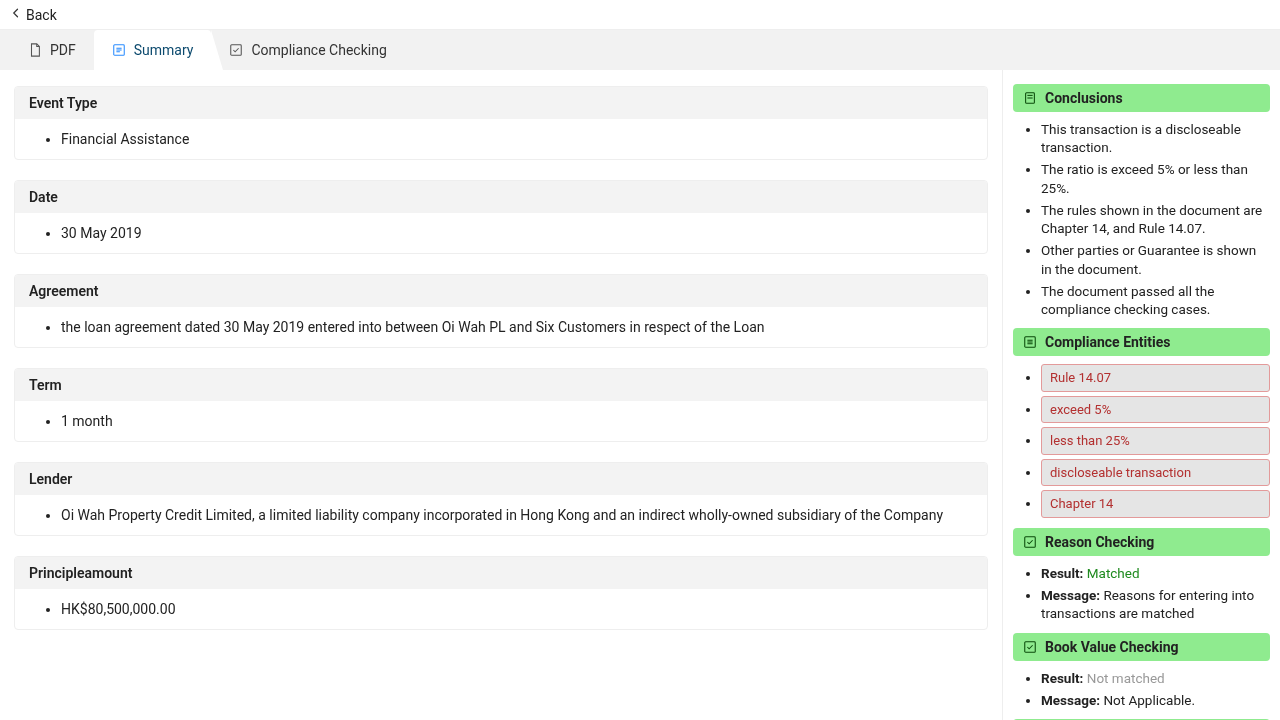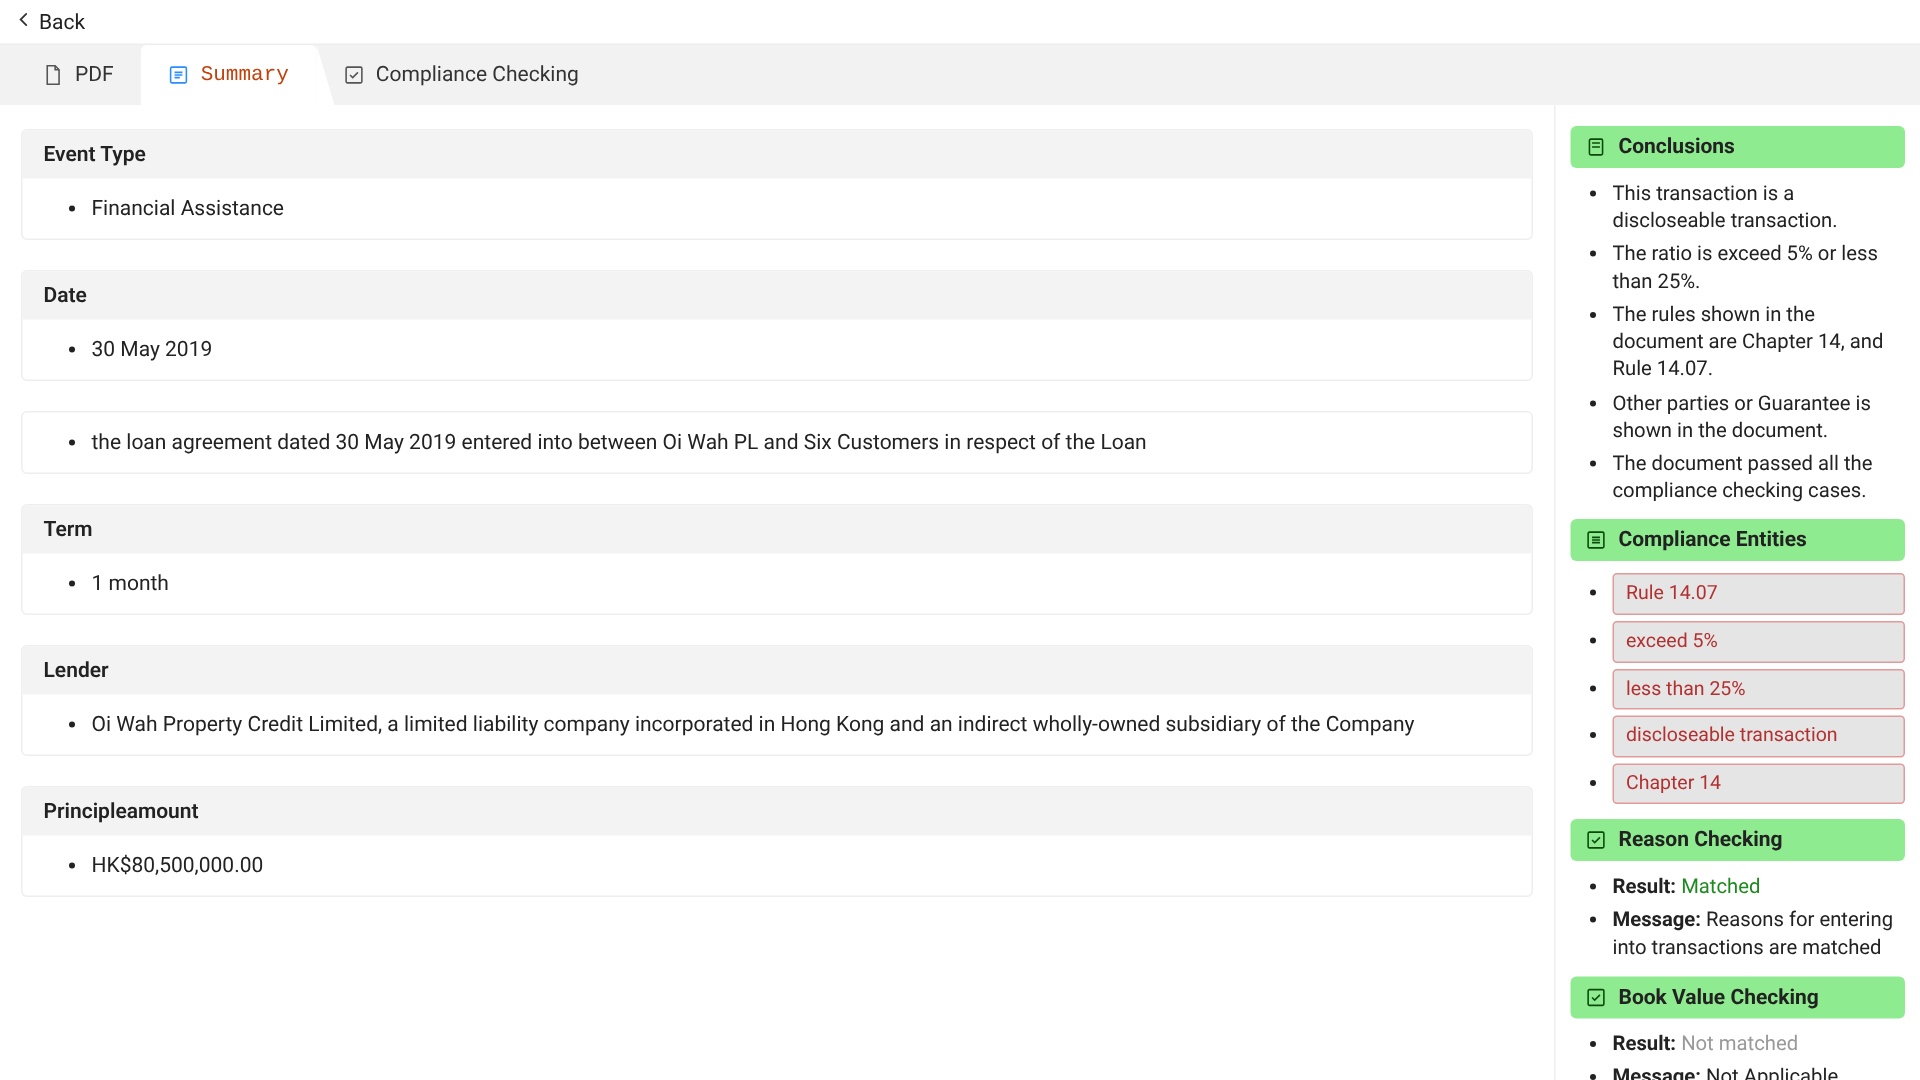--- a/index.html
+++ b/index.html
@@ -40,23 +40,22 @@
     align-items: center;
     gap: 8px;
     padding: 10px 18px;
     font-size: 14px;
     color: #333;
     cursor: pointer;
     position: relative;
   }
   .tab.active {
     background: #fff;
-    color: #c2410c;
+    color: #0c4a6e;
     border-radius: 4px 4px 0 0;
-    font-family: Liberation Mono, monospace;
   }
   .tab.active::after {
     content: "";
     position: absolute;
     right: -12px;
     top: 0;
     width: 0; height: 0;
     border-bottom: 40px solid #fff;
     border-right: 12px solid transparent;
   }
@@ -82,21 +81,21 @@
     padding: 8px 14px;
     font-weight: 600;
     font-size: 14px;
   }
   .card-body {
     padding: 10px 14px 10px 32px;
   }
   .card-body ul { list-style: disc; padding-left: 14px; }
   .card-body li { padding: 2px 0; font-size: 14px; }
   .side {
-    width: 244px;
+    width: 278px;
     border-left: 1px solid #eee;
     overflow-y: auto;
     padding: 14px 10px;
   }
   .panel-head {
     background: #8feb8f;
     border-radius: 4px;
     padding: 6px 10px;
     font-weight: 700;
     font-size: 14px;
@@ -180,20 +179,21 @@
       </div>
       <div class="card">
         <div class="card-head">Date</div>
         <div class="card-body">
           <ul>
             <li>30 May 2019</li>
           </ul>
         </div>
       </div>
       <div class="card">
+        <div class="card-head">Agreement</div>
         <div class="card-body">
           <ul>
             <li>the loan agreement dated 30 May 2019 entered into between Oi Wah PL and Six Customers in respect of the Loan</li>
           </ul>
         </div>
       </div>
       <div class="card">
         <div class="card-head">Term</div>
         <div class="card-body">
           <ul>

